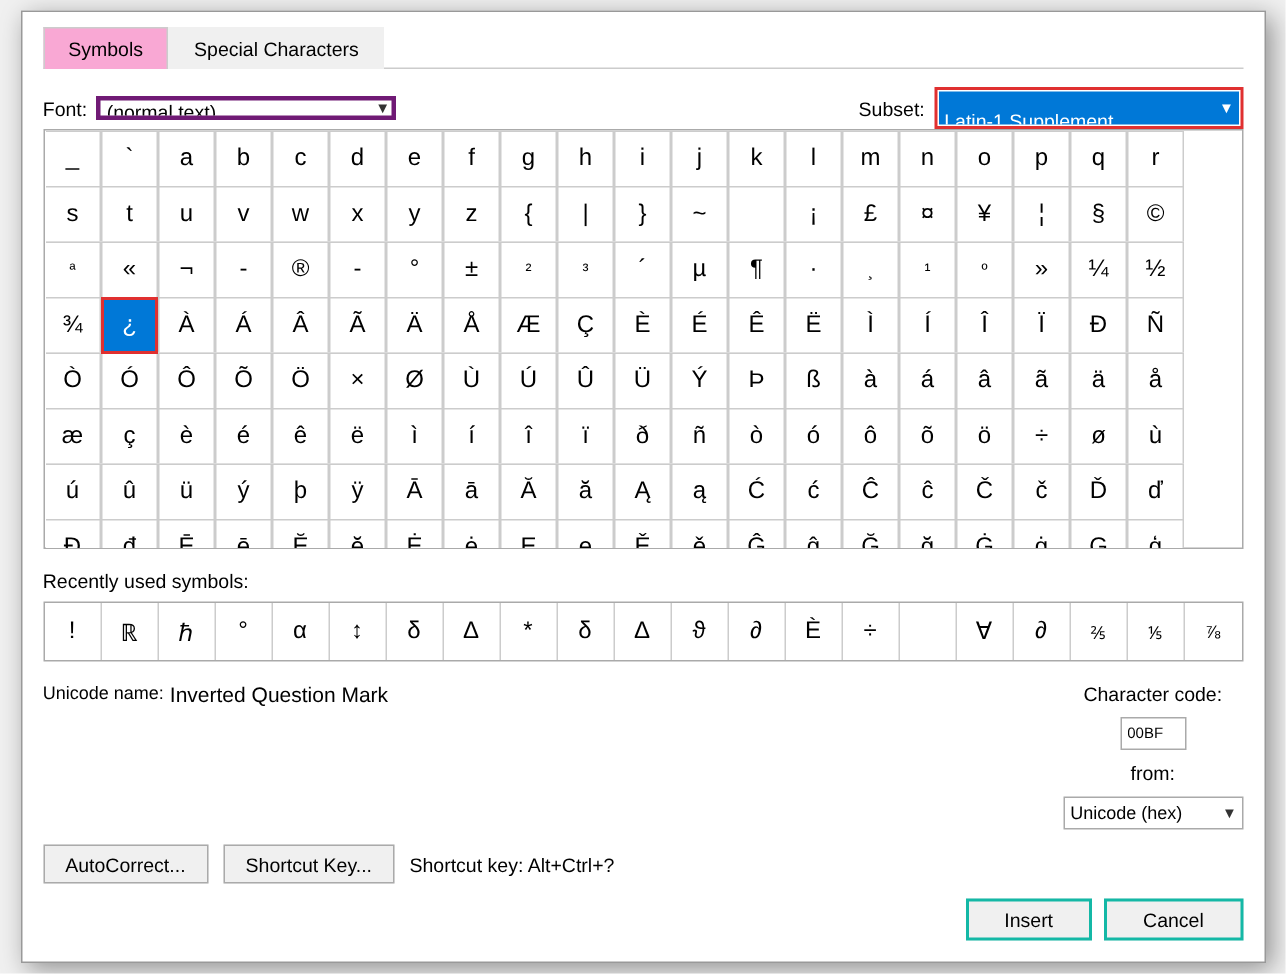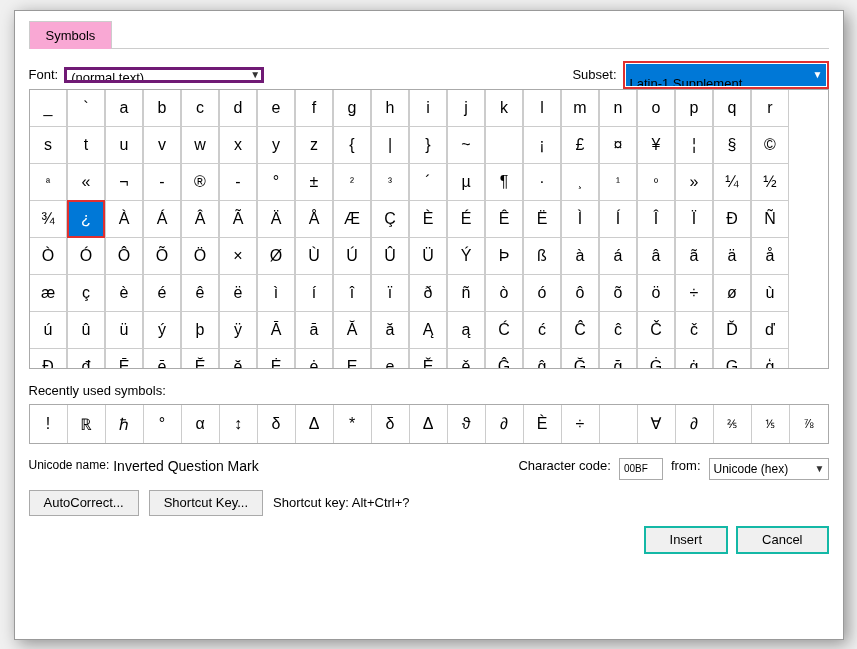--- a/index.html
+++ b/index.html
@@ -287,36 +287,37 @@
 </head>
 <body>
 
 <div class="dialog-window">
 
 
   <div class="dialog-body">
 
     <div class="tabs">
       <div class="tab active">Symbols</div>
+      <div class="tab">Special Characters</div>
     </div>
 
     <div class="controls-row">
       <div class="control-group">
         <label class="control-label">Font:</label>
         <div class="dropdown-wrapper">
           <select class="dropdown">
             <option>(normal text)</option>
           </select>
           <span class="dropdown-arrow">▼</span>
         </div>
       </div>
       <div class="control-group" style="margin-left: auto;">
         <label class="control-label">Subset:</label>
         <div style="border: 2px solid #e03030; padding: 1px; position: relative; display: flex; align-items: center;">
-          <select style="height:22px; font-size:13px; border:none; background:#0078d7; color:#000000; padding:12px 22px 0 4px; appearance:none; -webkit-appearance:none; cursor:pointer; min-width:200px;">
+          <select style="height:22px; font-size:13px; border:none; background:#0078d7; color:#ffffff; padding:12px 22px 0 4px; appearance:none; -webkit-appearance:none; cursor:pointer; min-width:200px;">
             <option>Latin-1 Supplement</option>
           </select>
           <span style="position:absolute; right:4px; pointer-events:none; font-size:10px; color:#fff;">▼</span>
         </div>
       </div>
     </div>
 
     <div class="symbol-grid-scroll">
       <div class="symbol-grid" style="display:grid; grid-template-columns: repeat(20, 38px);">
 
@@ -515,21 +516,21 @@
         <div class="recent-cell" style="font-size:12px;">⅕</div>
         <div class="recent-cell" style="font-size:12px;">⅞</div>
       </div>
     </div>
 
     <div style="display:flex; justify-content:space-between; align-items:flex-start; margin-top: 4px;">
       <div class="left-info">
         <div class="unicode-label">Unicode name:</div>
         <div class="unicode-value">Inverted Question Mark</div>
       </div>
-      <div style="display:flex; gap:8px;">
+      <div style="display:flex; align-items:center; gap:8px;flex-direction:column;">
         <span class="char-code-label">Character code:</span>
         <input type="text" class="char-code-input" value="00BF" style="">
         <span class="from-label">from:</span>
         <div class="dropdown-wrapper">
           <select style="height:22px; font-size:12px; border:1px solid #aaa; background:#fff; padding:0 18px 0 4px; appearance:none; -webkit-appearance:none; cursor:pointer; min-width:120px;">
             <option>Unicode (hex)</option>
           </select>
           <span class="dropdown-arrow">▼</span>
         </div>
       </div>

